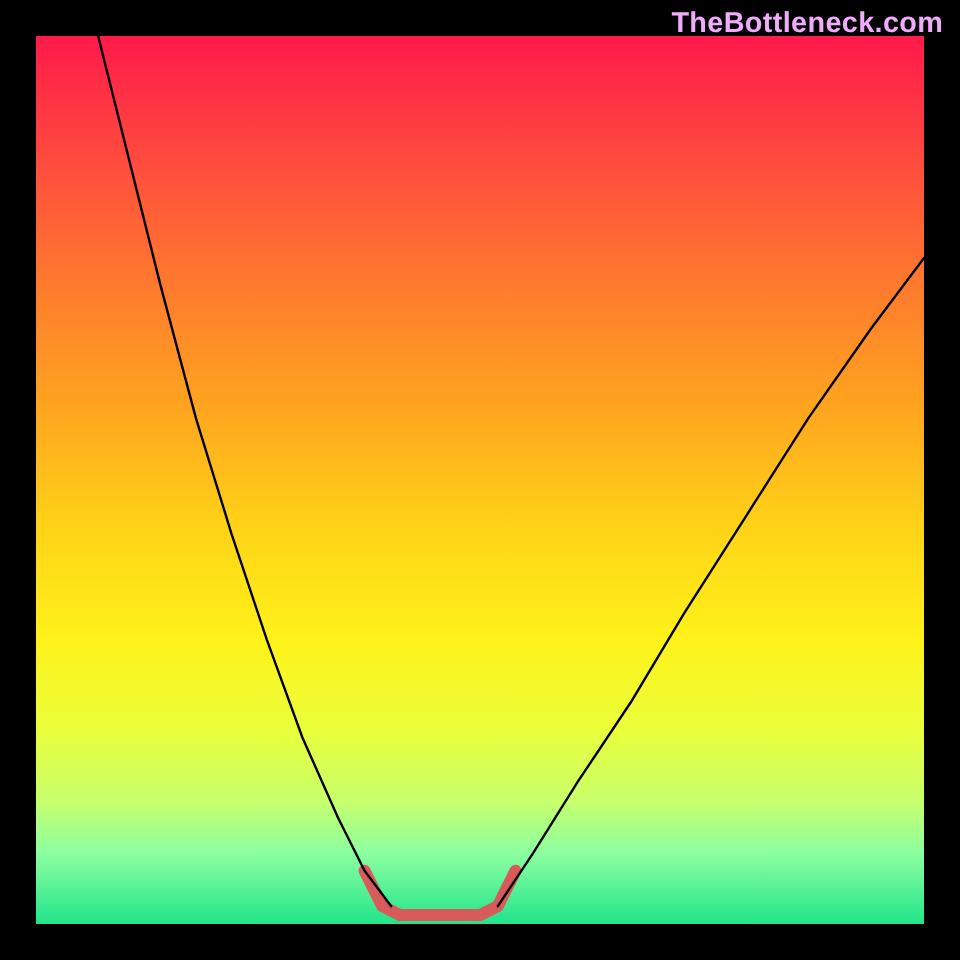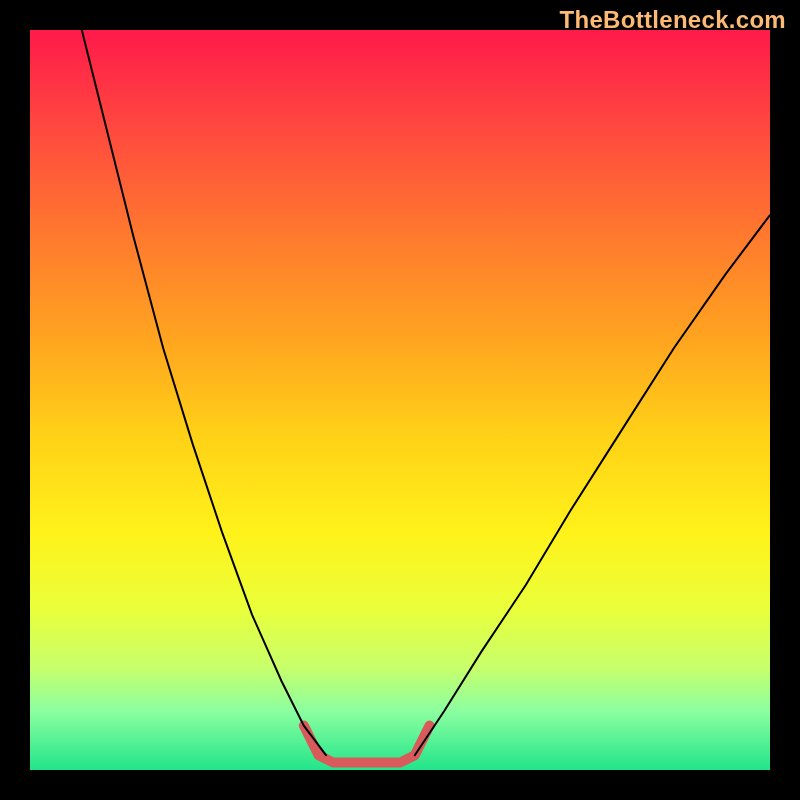--- a/index.html
+++ b/index.html
@@ -36,21 +36,21 @@
       #8cffa0 92%,
       #22e48a 100%);
   }
   .watermark {
     position: absolute;
     top: 6px;
     right: 14px;
     font-family: Arial, Helvetica, sans-serif;
     font-size: 24px;
     font-weight: 600;
-    color: #fdba74;
+    color: #f0abfc;
     letter-spacing: 0.3px;
     user-select: none;
   }
   svg.curves {
     position: absolute;
     left: 0;
     top: 0;
     width: 740px;
     height: 740px;
   }

